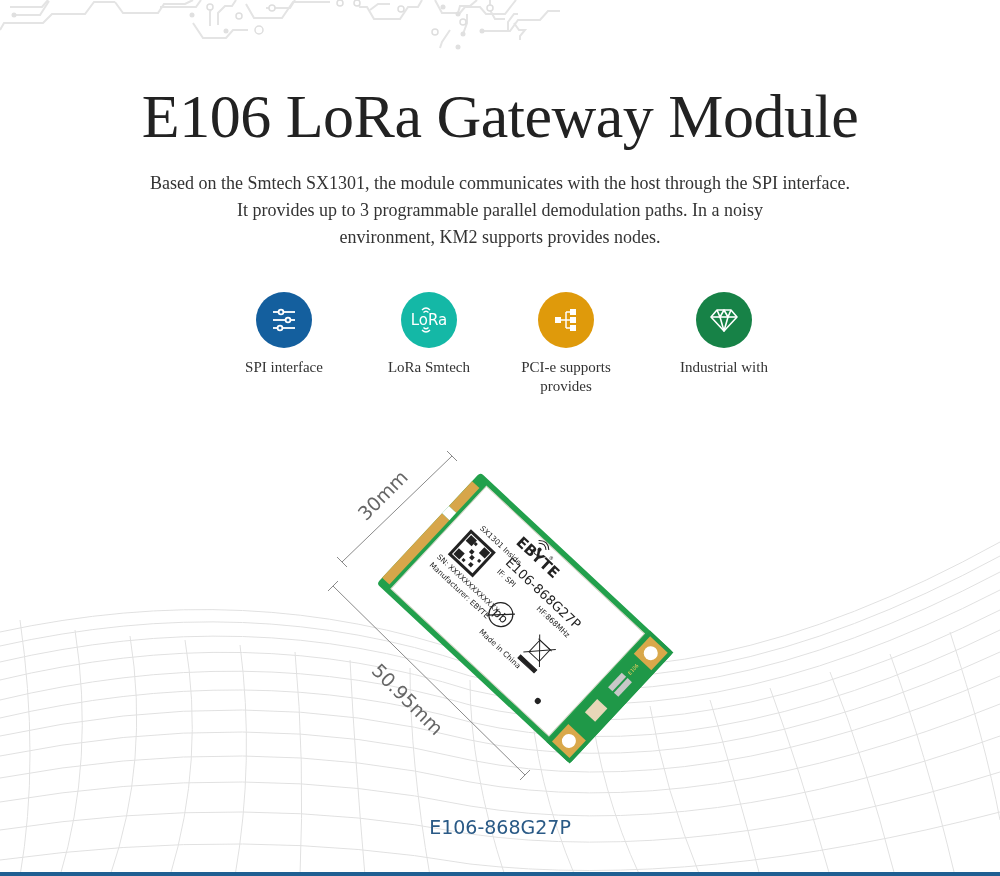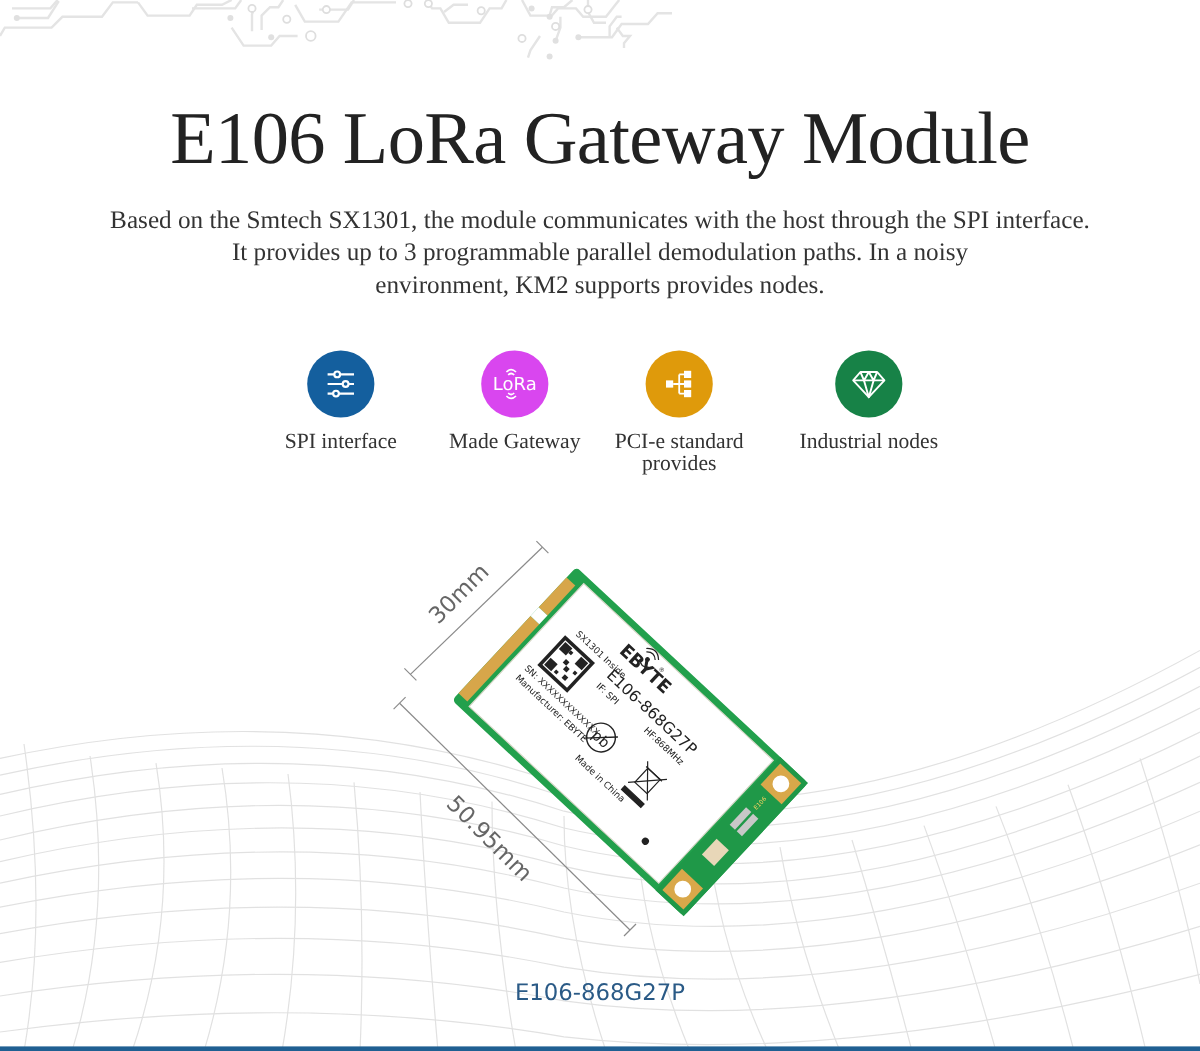--- a/index.html
+++ b/index.html
@@ -10,32 +10,32 @@
     }
     .bg-svg { position: absolute; left: 0; top: 0; width: 1000px; height: 876px; z-index: 0; }
     .content { position: absolute; left: 0; top: 0; width: 1000px; height: 876px; z-index: 1; }
     .title {
       position: absolute; left: 0; top: 80px; width: 1000px; text-align: center;
       font-family: "Liberation Serif", serif; font-size: 62px; color: #222222;
       letter-spacing: -0.5px; line-height: 72px;
     }
     .desc {
       position: absolute; left: 60px; top: 170px; width: 880px; text-align: center;
-      font-family: "Liberation Serif", serif; font-size: 21px; color: #333333;
+      font-family: "Liberation Serif", serif; font-size: 18px; color: #333333;
       line-height: 27px;
     }
     .desc span { display: block; }
     .features { position: absolute; left: 0; top: 292px; width: 1000px; height: 120px; }
     .feature { position: absolute; top: 0; width: 160px; text-align: center; }
     .feature .circle {
       width: 56px; height: 56px; border-radius: 50%; margin: 0 auto;
       display: flex; align-items: center; justify-content: center;
     }
     .feature .label {
-      margin-top: 10px; font-family: "Liberation Serif", serif; font-size: 18px;
+      margin-top: 10px; font-family: "Liberation Serif", serif; font-size: 15px;
       color: #333333; line-height: 19px;
     }
     .product-name {
       position: absolute; left: 0; top: 816px; width: 1000px; text-align: center;
       font-family: "DejaVu Sans", sans-serif; font-size: 19px; color: #2a5a86;
       letter-spacing: 0px;
     }
     .bottom-bar { position: absolute; left: 0; top: 872px; width: 1000px; height: 4px; background: #1f5f92; }
     .dim-label {
       position: absolute; font-family: "DejaVu Sans", sans-serif; font-size: 19px; color: #666666;
@@ -144,62 +144,62 @@
           <line x1="3" y1="14" x2="25" y2="14"></line>
             <circle cx="18" cy="14" r="2.4" fill="#145f9e"></circle>
           <line x1="3" y1="22" x2="25" y2="22"></line>
             <circle cx="10" cy="22" r="2.4" fill="#145f9e"></circle>
         </svg>
       </div>
       <div class="label">SPI interface</div>
     </div>
 
     <div class="feature" style="left:349px;">
-      <div class="circle" style="background:#d946ef;">
+      <div class="circle" style="background:#14b8a6;">
         <svg width="48" height="36" viewBox="0 0 48 36" fill="none">
           <path d="M17 8 Q21 4 25 8" stroke="#ffffff" stroke-width="1.4"></path>
           <path d="M18.5 10.5 Q21 8 23.5 10.5" stroke="#ffffff" stroke-width="1.4"></path>
           <path d="M17 28 Q21 32 25 28" stroke="#ffffff" stroke-width="1.4"></path>
           <path d="M18.5 25.5 Q21 28 23.5 25.5" stroke="#ffffff" stroke-width="1.4"></path>
           <text x="24" y="23" text-anchor="middle" font-family="DejaVu Sans, sans-serif" font-size="15" fill="#ffffff">LoRa</text>
         </svg>
       </div>
-      <div class="label">Made Gateway</div>
+      <div class="label">LoRa Smtech</div>
     </div>
 
     <div class="feature" style="left:486px;">
       <div class="circle" style="background:#df9a0b;">
         <svg width="28" height="28" viewBox="0 0 28 28" fill="#ffffff" stroke="#ffffff" stroke-width="1.5">
           <rect x="3" y="11" width="6" height="6" stroke="none"></rect>
           <line x1="9" y1="14" x2="14" y2="14"></line>
           <line x1="14" y1="6" x2="14" y2="22" fill="none"></line>
           <line x1="14" y1="6" x2="18" y2="6"></line>
           <line x1="14" y1="14" x2="18" y2="14"></line>
           <line x1="14" y1="22" x2="18" y2="22"></line>
           <rect x="18" y="3" width="6" height="6" stroke="none"></rect>
           <rect x="18" y="11" width="6" height="6" stroke="none"></rect>
           <rect x="18" y="19" width="6" height="6" stroke="none"></rect>
         </svg>
       </div>
       <div class="label">
-        <div>PCI-e standard</div>
+        <div>PCI-e supports</div>
         <div>provides</div>
       </div>
     </div>
 
     <div class="feature" style="left:644px;">
       <div class="circle" style="background:#178247;">
         <svg width="30" height="28" viewBox="0 0 30 28" fill="none" stroke="#ffffff" stroke-width="1.6" stroke-linejoin="round">
           <path d="M8 4 L22 4 L28 11 L15 25 L2 11 Z"></path>
           <path d="M2 11 L28 11"></path>
           <path d="M8 4 L11 11 L15 4 L19 11 L22 4"></path>
           <path d="M11 11 L15 25 L19 11"></path>
         </svg>
       </div>
-      <div class="label">Industrial nodes</div>
+      <div class="label">Industrial with</div>
     </div>
   </div>
 
   <svg class="board-svg" viewBox="0 0 1000 876">
 
     <g stroke="#8a8a8a" stroke-width="1" fill="none">
       <line x1="342" y1="562" x2="452" y2="456"></line>
       <line x1="337" y1="557" x2="347" y2="567"></line>
       <line x1="447" y1="451" x2="457" y2="461"></line>
       <line x1="333" y1="586" x2="525" y2="775"></line>

